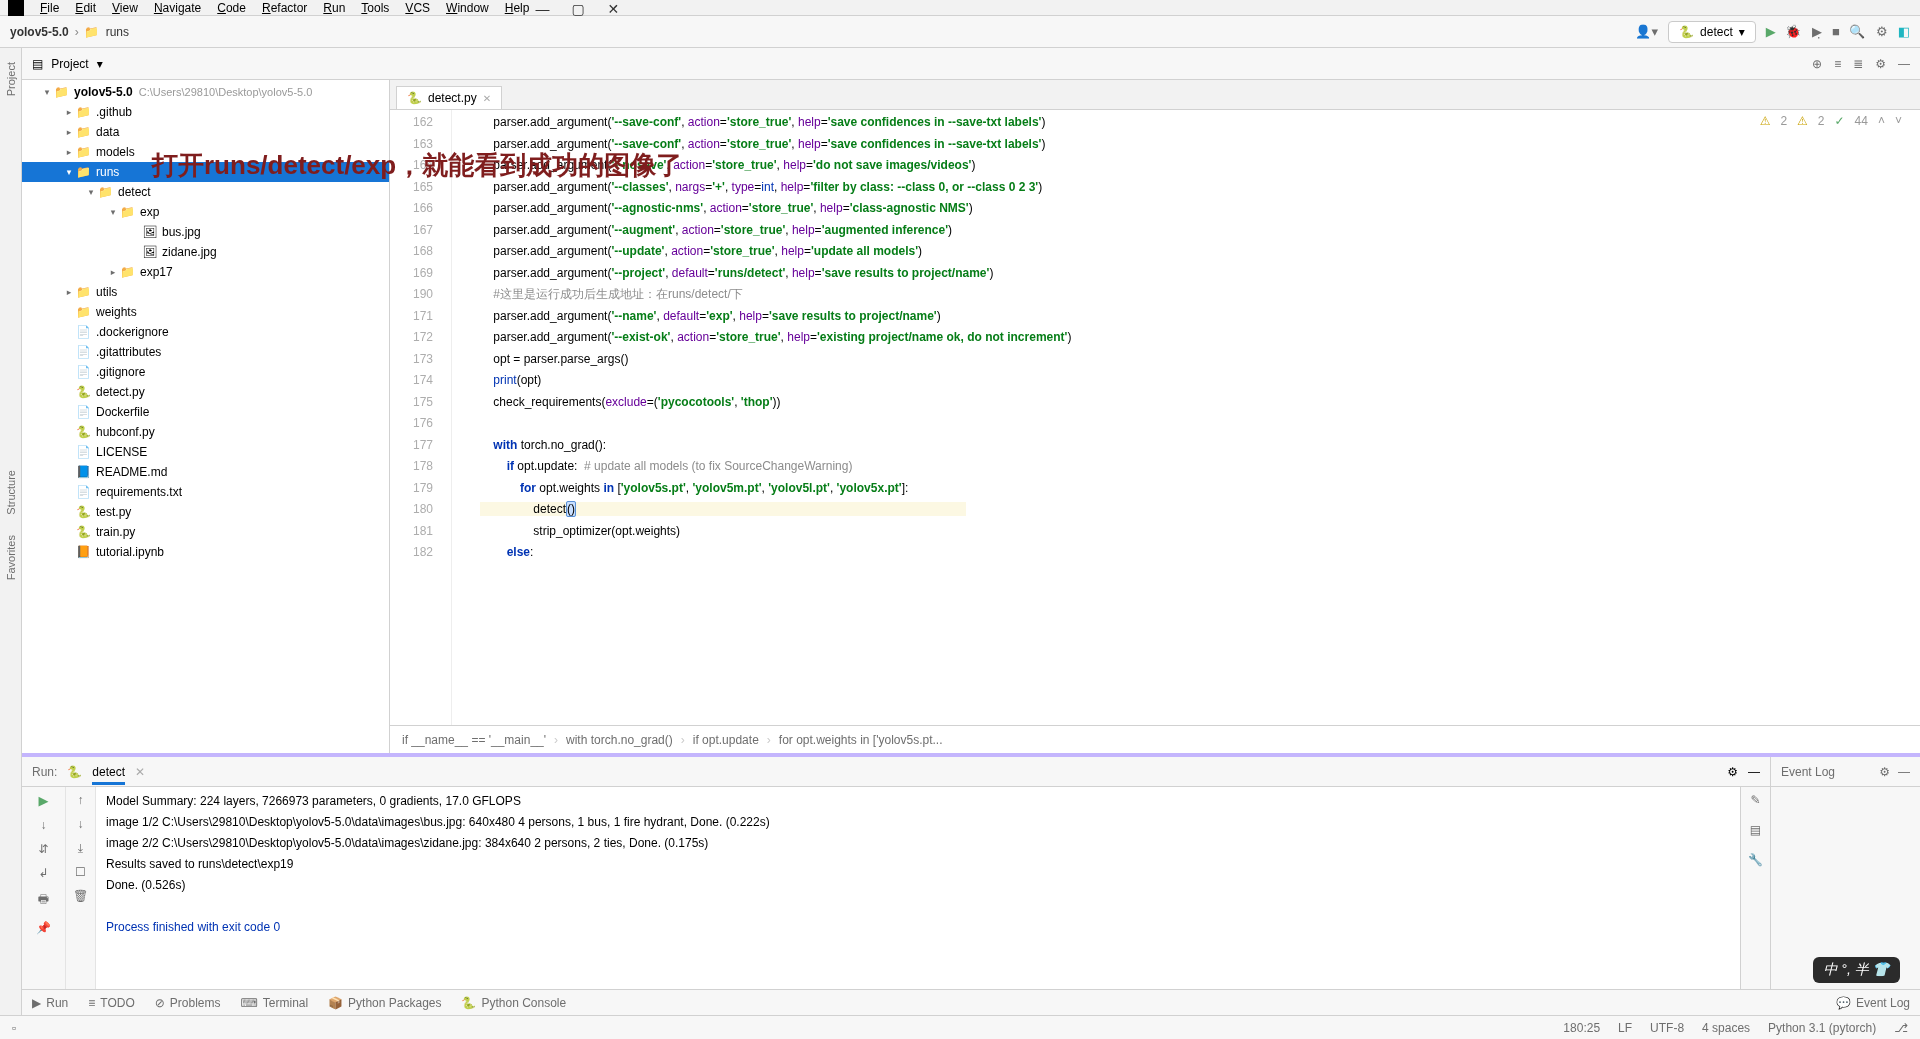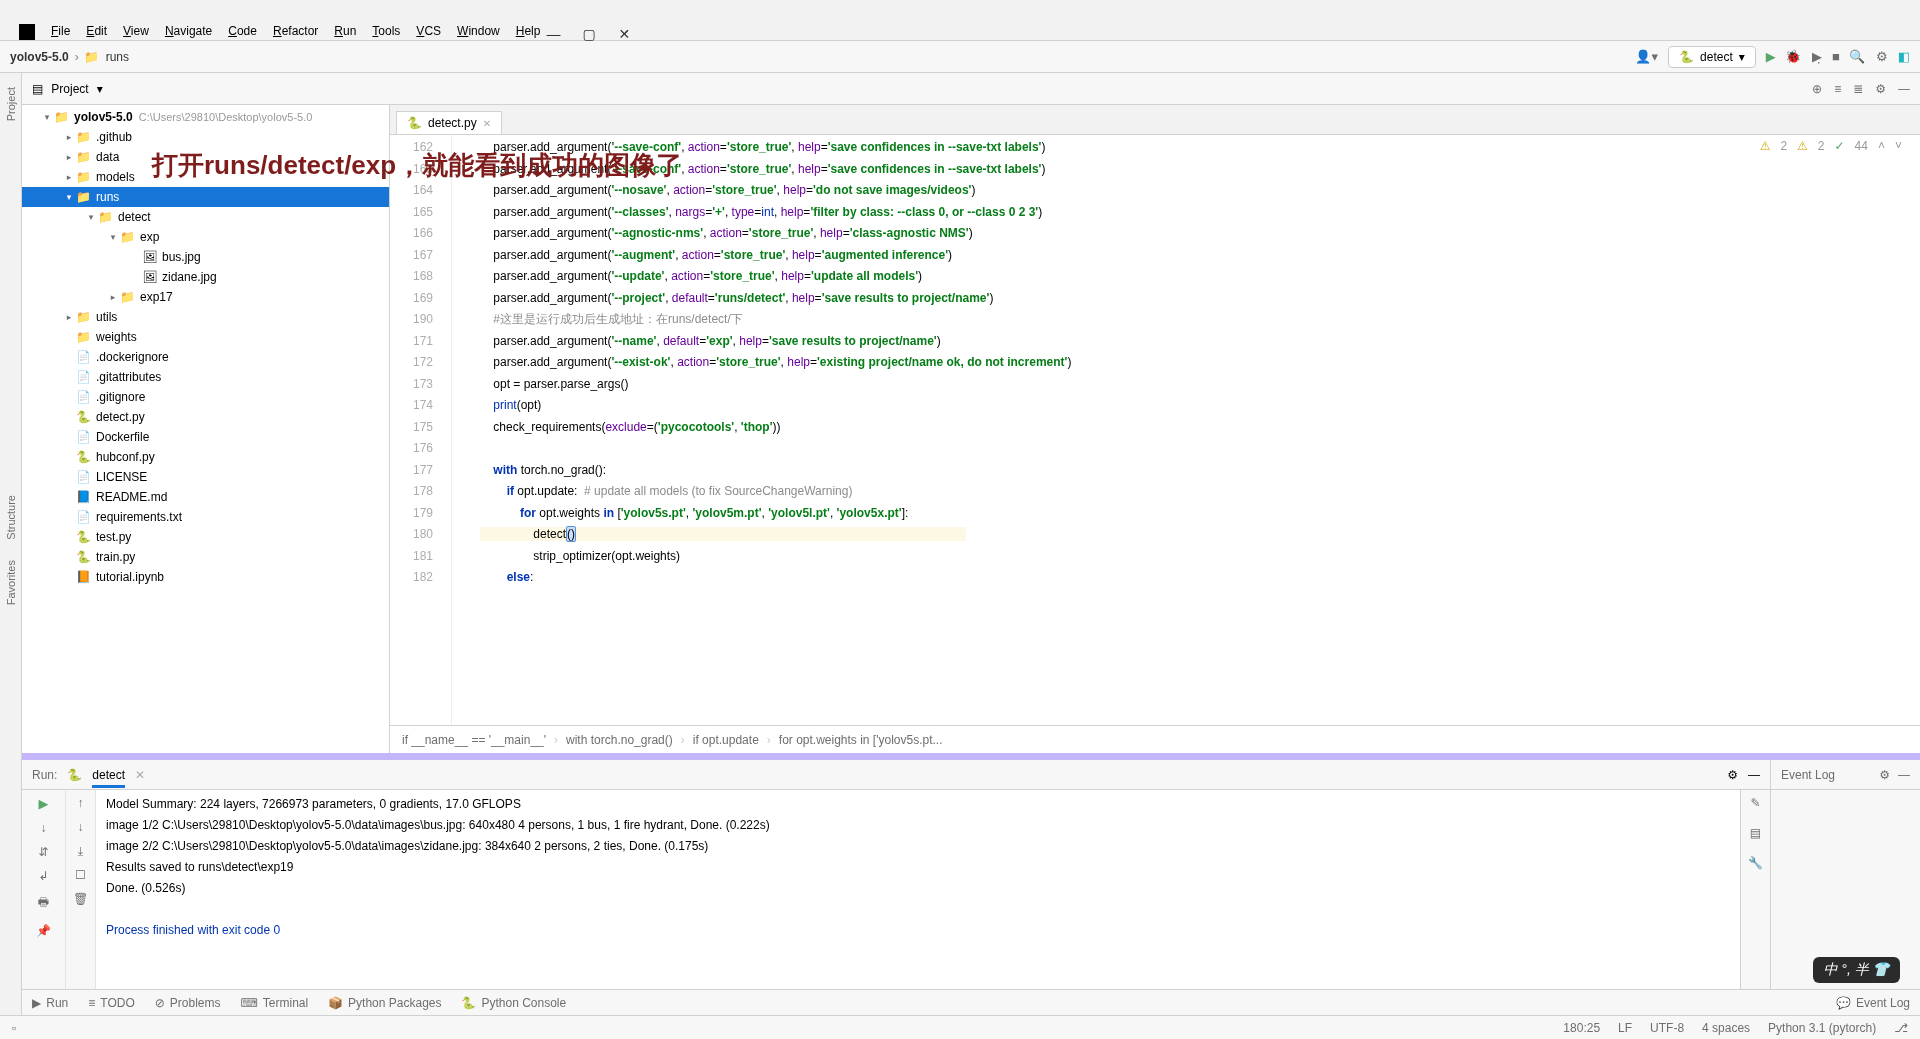--- a/index.html
+++ b/index.html
@@ -1,17 +1,17 @@
 <!DOCTYPE html>
 <html><head>
 <meta charset="utf-8">
 <style>
 * { margin:0; padding:0; box-sizing:border-box; font-family:"Segoe UI",Arial,sans-serif; font-size:12px; }
 body { background:#fff; width:1920px; height:1039px; overflow:hidden; display:flex; flex-direction:column; }
-.title-bar { height:41px; display:flex; align-items:flex-end; padding:0 19px; border-bottom:1px solid #d1d1d1; background:#f2f2f2; }
+.title-bar { height:16px; display:flex; align-items:center; padding:0 8px; border-bottom:1px solid #d1d1d1; background:#f2f2f2; }
 .app-icon { width:16px; height:16px; background:#000; margin-right:10px; }
 .menu-bar { display:flex; gap:4px; }
 .menu-item { padding:2px 6px; cursor:pointer; }
 .menu-item u { text-decoration:underline; }
 .win-title { flex:1; text-align:center; color:#6e6e6e; font-size:12px; }
 .win-ctrl { display:flex; gap:22px; padding-right:6px; }
 .win-btn { width:14px; height:14px; color:#333; font-size:14px; }
 .nav-bar { height:32px; display:flex; align-items:center; padding:0 10px; border-bottom:1px solid #d1d1d1; background:#f7f7f7; }
 .breadcrumb { display:flex; align-items:center; gap:6px; color:#333; }
 .folder-icon { color:#8a8a8a; }
@@ -44,21 +44,21 @@
 .gutter { width:62px; background:#fff; border-right:1px solid #eee; text-align:right; padding:2px 18px 0 0; color:#adadad; font-family:Consolas,monospace; font-size:13px; line-height:21.5px; }
 .code { flex:1; font-family:Consolas,monospace; font-size:13px; line-height:21.5px; padding:2px 0 0 28px; white-space:pre; overflow:hidden; }
 .code .kw{color:#0033b3;font-weight:bold}.code .str{color:#067d17;font-weight:bold}.code .cm{color:#8c8c8c;}.code .arg{color:#660099}
 .code .builtin{color:#0033b3}
 .code .hl{background:#fcf8e3}
 .code .caret{background:#c8dfff;border:1px solid #5990d6;border-radius:2px}
 .insp { position:absolute; right:18px; top:4px; font-size:11px; color:#999; display:flex; gap:10px; align-items:center; }
 .insp .warn{color:#c9a100}.insp .ok{color:#59a869}
 .crumb-bar { height:28px; border-top:1px solid #d1d1d1; display:flex; align-items:center; padding:0 12px; gap:8px; color:#6e6e6e; font-size:12px; background:#fff; }
 .crumb-bar span.sep{color:#ccc}
-.bottom-split { display:flex; border-top:7px solid #c4b5fd; height:236px; }
+.bottom-split { display:flex; border-top:4px solid #c4b5fd; height:236px; }
 .run-panel { flex:1; display:flex; flex-direction:column; min-width:0; }
 .run-head { height:30px; display:flex; align-items:center; padding:0 10px; background:#f7f7f7; border-bottom:1px solid #d1d1d1; gap:10px; }
 .run-head .ttl{color:#6e6e6e}
 .run-head .active{border-bottom:3px solid #1675d6;padding-bottom:3px;padding-top:6px}
 .run-body { flex:1; display:flex; min-height:0; }
 .run-gutter { width:44px; background:#f7f7f7; border-right:1px solid #e4e4e4; display:flex; flex-direction:column; align-items:center; padding:6px 0; gap:10px; color:#6e6e6e; }
 .console { flex:1; font-family:Consolas,monospace; font-size:13px; line-height:21px; padding:4px 10px; white-space:pre; overflow:hidden; }
 .console .d{color:#000}.console .b{color:#0033b3}
 .evlog { width:150px; border-left:1px solid #d1d1d1; background:#f7f7f7; }
 .evlog-head{height:30px;display:flex;align-items:center;padding:0 10px;border-bottom:1px solid #d1d1d1;gap:8px;color:#6e6e6e}

